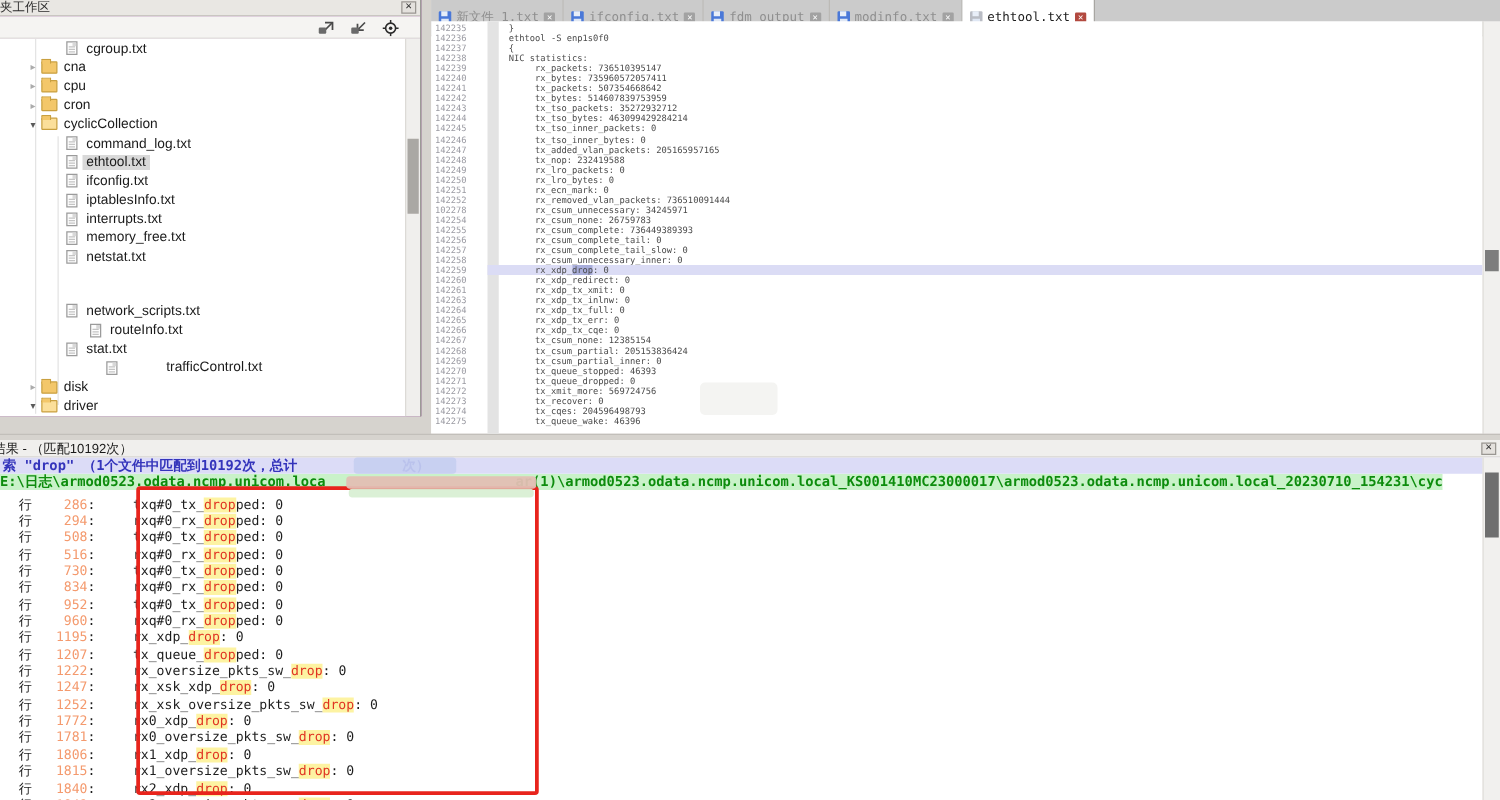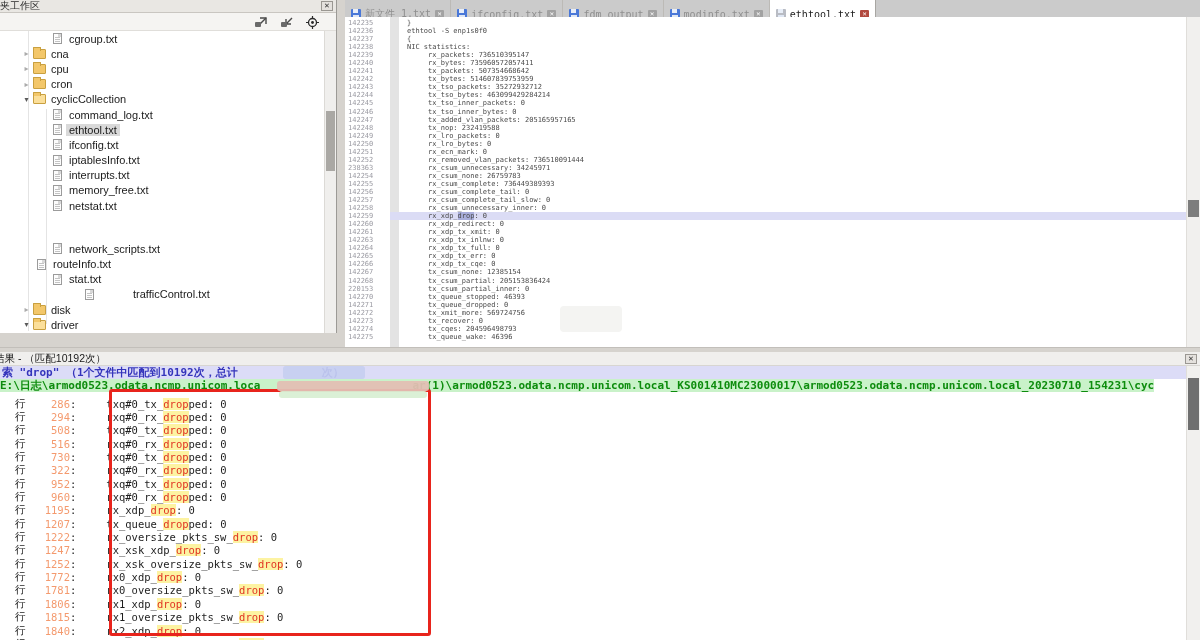--- a/index.html
+++ b/index.html
@@ -179,21 +179,21 @@
         <span class="chev"></span>
         <span class="icon-file"></span>
         <span class="tlabel">netstat.txt</span>
       </div>
       <div class="tspacer"></div>
       <div class="trow" style="padding-left: 38px;">
         <span class="chev"></span>
         <span class="icon-file"></span>
         <span class="tlabel">network_scripts.txt</span>
       </div>
-      <div class="trow" style="padding-left: 22px;">
+      <div class="trow" style="padding-left: 57px;">
         <span class="chev"></span>
         <span class="icon-file"></span>
         <span class="tlabel">routeInfo.txt</span>
       </div>
       <div class="trow" style="padding-left: 38px;">
         <span class="chev"></span>
         <span class="icon-file"></span>
         <span class="tlabel">stat.txt</span>
       </div>
       <div class="trow" style="padding-left: 38px; gap: 32px;">
@@ -318,21 +318,21 @@
       </div>
       <div class="ed-row">
         <span class="ed-num">142251</span>
         <span class="ed-txt">     rx_ecn_mark: 0</span>
       </div>
       <div class="ed-row">
         <span class="ed-num">142252</span>
         <span class="ed-txt">     rx_removed_vlan_packets: 736510091444</span>
       </div>
       <div class="ed-row">
-        <span class="ed-num">238363</span>
+        <span class="ed-num">102278</span>
         <span class="ed-txt">     rx_csum_unnecessary: 34245971</span>
       </div>
       <div class="ed-row">
         <span class="ed-num">142254</span>
         <span class="ed-txt">     rx_csum_none: 26759783</span>
       </div>
       <div class="ed-row">
         <span class="ed-num">142255</span>
         <span class="ed-txt">     rx_csum_complete: 736449389393</span>
       </div>
@@ -378,21 +378,21 @@
       </div>
       <div class="ed-row">
         <span class="ed-num">142267</span>
         <span class="ed-txt">     tx_csum_none: 12385154</span>
       </div>
       <div class="ed-row">
         <span class="ed-num">142268</span>
         <span class="ed-txt">     tx_csum_partial: 205153836424</span>
       </div>
       <div class="ed-row">
-        <span class="ed-num">220153</span>
+        <span class="ed-num">142269</span>
         <span class="ed-txt">     tx_csum_partial_inner: 0</span>
       </div>
       <div class="ed-row">
         <span class="ed-num">142270</span>
         <span class="ed-txt">     tx_queue_stopped: 46393</span>
       </div>
       <div class="ed-row">
         <span class="ed-num">142271</span>
         <span class="ed-txt">     tx_queue_dropped: 0</span>
       </div>
@@ -432,21 +432,21 @@
     </div>
     <div class="path-line">
       <span class="bg"><span>E:\日志\armod0523.odata.ncmp.unicom.loca</span><span style="display:inline-block; width:152px;"></span><span>ar(1)\armod0523.odata.ncmp.unicom.local_KS001410MC23000017\armod0523.odata.ncmp.unicom.local_20230710_154231\cyc</span></span>
     </div>
     <div class="rows" id="results">
         <div class="rrow"><span class="rhang">行</span><span class="rnum">286</span><span class="rcolon">:</span><span class="rtxt">txq#0_tx_<span class="rmatch">drop</span>ped: 0</span></div>
         <div class="rrow"><span class="rhang">行</span><span class="rnum">294</span><span class="rcolon">:</span><span class="rtxt">rxq#0_rx_<span class="rmatch">drop</span>ped: 0</span></div>
         <div class="rrow"><span class="rhang">行</span><span class="rnum">508</span><span class="rcolon">:</span><span class="rtxt">txq#0_tx_<span class="rmatch">drop</span>ped: 0</span></div>
         <div class="rrow"><span class="rhang">行</span><span class="rnum">516</span><span class="rcolon">:</span><span class="rtxt">rxq#0_rx_<span class="rmatch">drop</span>ped: 0</span></div>
         <div class="rrow"><span class="rhang">行</span><span class="rnum">730</span><span class="rcolon">:</span><span class="rtxt">txq#0_tx_<span class="rmatch">drop</span>ped: 0</span></div>
-        <div class="rrow"><span class="rhang">行</span><span class="rnum">322</span><span class="rcolon">:</span><span class="rtxt">rxq#0_rx_<span class="rmatch">drop</span>ped: 0</span></div>
+        <div class="rrow"><span class="rhang">行</span><span class="rnum">834</span><span class="rcolon">:</span><span class="rtxt">rxq#0_rx_<span class="rmatch">drop</span>ped: 0</span></div>
         <div class="rrow"><span class="rhang">行</span><span class="rnum">952</span><span class="rcolon">:</span><span class="rtxt">txq#0_tx_<span class="rmatch">drop</span>ped: 0</span></div>
         <div class="rrow"><span class="rhang">行</span><span class="rnum">960</span><span class="rcolon">:</span><span class="rtxt">rxq#0_rx_<span class="rmatch">drop</span>ped: 0</span></div>
         <div class="rrow"><span class="rhang">行</span><span class="rnum">1195</span><span class="rcolon">:</span><span class="rtxt">rx_xdp_<span class="rmatch">drop</span>: 0</span></div>
         <div class="rrow"><span class="rhang">行</span><span class="rnum">1207</span><span class="rcolon">:</span><span class="rtxt">tx_queue_<span class="rmatch">drop</span>ped: 0</span></div>
         <div class="rrow"><span class="rhang">行</span><span class="rnum">1222</span><span class="rcolon">:</span><span class="rtxt">rx_oversize_pkts_sw_<span class="rmatch">drop</span>: 0</span></div>
         <div class="rrow"><span class="rhang">行</span><span class="rnum">1247</span><span class="rcolon">:</span><span class="rtxt">rx_xsk_xdp_<span class="rmatch">drop</span>: 0</span></div>
         <div class="rrow"><span class="rhang">行</span><span class="rnum">1252</span><span class="rcolon">:</span><span class="rtxt">rx_xsk_oversize_pkts_sw_<span class="rmatch">drop</span>: 0</span></div>
         <div class="rrow"><span class="rhang">行</span><span class="rnum">1772</span><span class="rcolon">:</span><span class="rtxt">rx0_xdp_<span class="rmatch">drop</span>: 0</span></div>
         <div class="rrow"><span class="rhang">行</span><span class="rnum">1781</span><span class="rcolon">:</span><span class="rtxt">rx0_oversize_pkts_sw_<span class="rmatch">drop</span>: 0</span></div>
         <div class="rrow"><span class="rhang">行</span><span class="rnum">1806</span><span class="rcolon">:</span><span class="rtxt">rx1_xdp_<span class="rmatch">drop</span>: 0</span></div>

